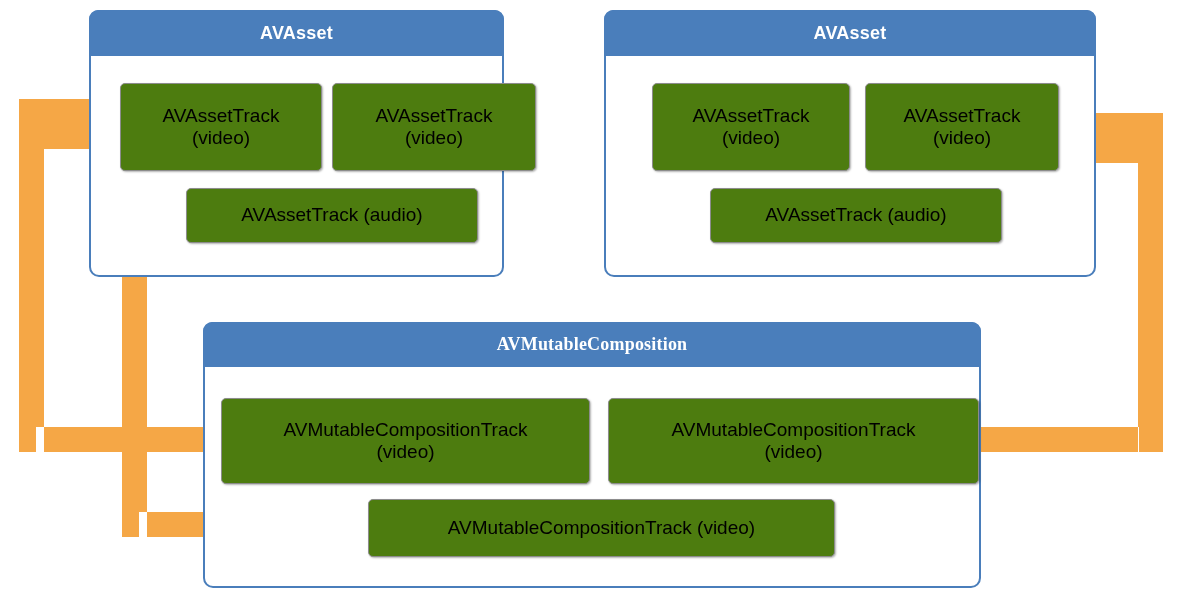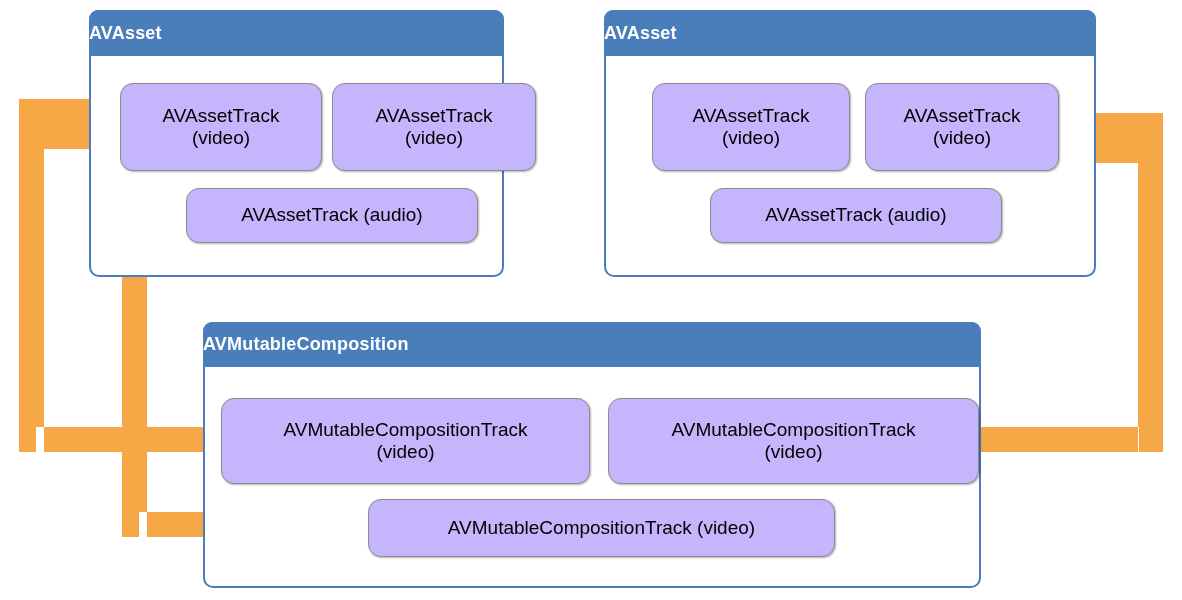--- a/index.html
+++ b/index.html
@@ -3,25 +3,25 @@
 <meta charset="utf-8">
 <style>
   html,body{margin:0;padding:0;background:#ffffff;}
   #stage{position:relative;width:1182px;height:600px;background:#ffffff;
          font-family:"Liberation Sans","DejaVu Sans",sans-serif;overflow:hidden;}
 
   .container{position:absolute;box-sizing:border-box;border:2px solid #4A7EBB;
              border-radius:10px;background:#ffffff;}
   .container-header{position:absolute;left:-2px;top:-2px;box-sizing:border-box;
              background:#4A7EBB;border-radius:9px 9px 0 0;
-             display:flex;align-items:center;
+             display:flex;align-items:center;justify-content:center;
              color:#ffffff;font-weight:bold;letter-spacing:.2px;}
 
-  .track{position:absolute;box-sizing:border-box;background:#c4b5fd;
-         border:1px solid #8C8C8C;border-radius:13px;
+  .track{position:absolute;box-sizing:border-box;background:#4d7c0f;
+         border:1px solid #8C8C8C;border-radius:5px;
          box-shadow:1px 1px 2px rgba(0,0,0,.30);
          display:flex;align-items:center;justify-content:center;text-align:center;
          color:#000000;line-height:1.16;}
 
   .arrow-svg{position:absolute;left:0;top:0;width:1182px;height:600px;
              pointer-events:none;overflow:visible;}
 </style>
 </head>
 <body>
 
@@ -109,21 +109,21 @@
       <span>AVAssetTrack</span>
       <span>(video)</span>
     </div>
 
     <div class="track" style="left:104px;top:176px;width:292px;height:55px;font-size:19px;">
       <span>AVAssetTrack (audio)</span>
     </div>
   </div>
 
   <div class="container" style="left:203px;top:322px;width:778px;height:266px;">
-    <div class="container-header" style="width:778px;height:45px;font-size:18px;">
+    <div class="container-header" style="width:778px;height:45px;font-size:18px;font-family:Liberation Serif, serif;">
       <span>AVMutableComposition</span>
     </div>
 
     <div class="track" style="left:16px;top:74px;width:369px;height:86px;font-size:19px;flex-direction:column;">
       <span>AVMutableCompositionTrack</span>
       <span>(video)</span>
     </div>
 
     <div class="track" style="left:403px;top:74px;width:371px;height:86px;font-size:19px;flex-direction:column;">
       <span>AVMutableCompositionTrack</span>

